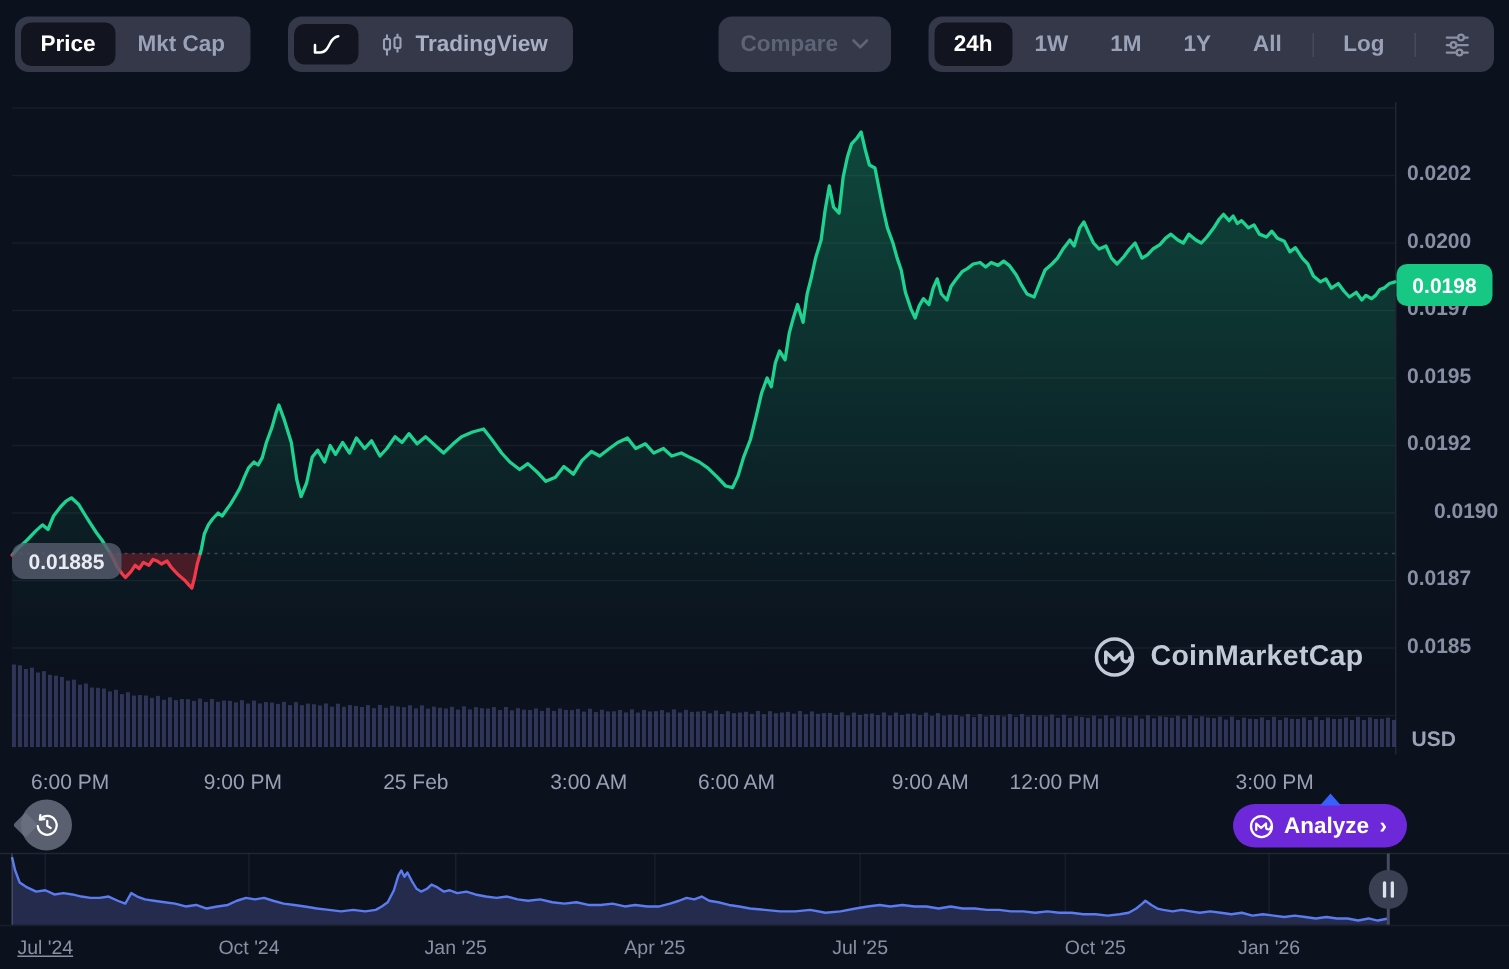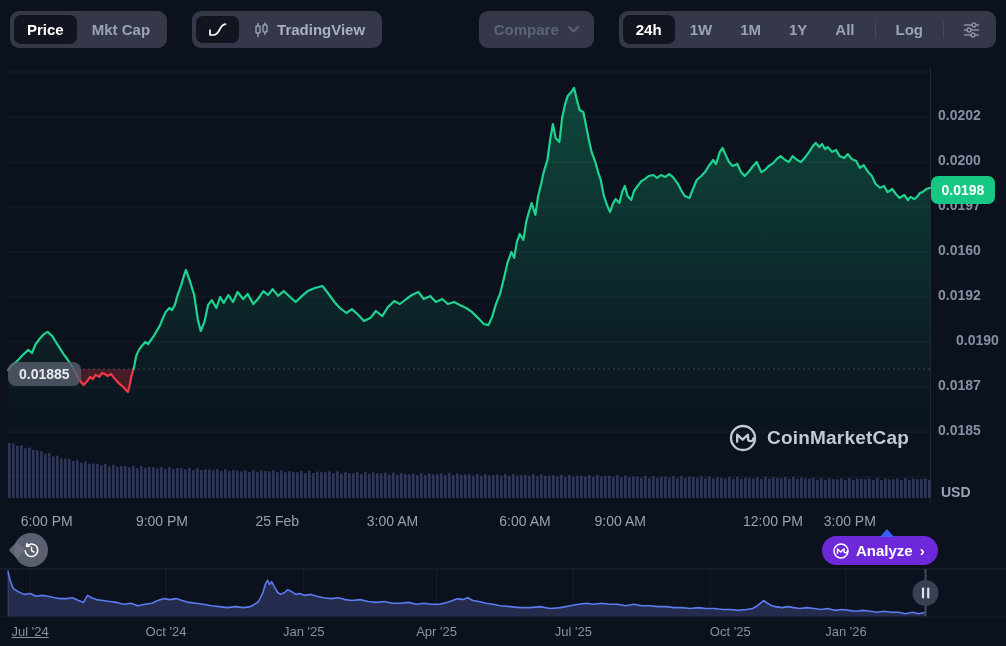--- a/index.html
+++ b/index.html
@@ -384,34 +384,34 @@
           </svg>
         </button>
       </div>
     </div>
   </div>
 
   <div id="y-axis">
       <div class="ylab" style="top: 107px;">0.0202</div>
       <div class="ylab" style="top: 152px;">0.0200</div>
       <div class="ylab" style="top: 197px;">0.0197</div>
-      <div class="ylab" style="top: 242px;">0.0160</div>
+      <div class="ylab" style="top: 242px;">0.0195</div>
       <div class="ylab" style="top: 287px;">0.0192</div>
       <div class="ylab" style="top: 332px; margin-left: 18px;">0.0190</div>
       <div class="ylab" style="top: 377px;">0.0187</div>
       <div class="ylab" style="top: 422px;">0.0185</div>
     </div>
   <div id="x-axis">
       <div class="xlab" style="left: 46.724px; text-align: center;">6:00 PM</div>
       <div class="xlab" style="left: 161.974px;">9:00 PM</div>
       <div class="xlab" style="left: 277.224px;">25 Feb</div>
       <div class="xlab" style="left: 392.474px;">3:00 AM</div>
-      <div class="xlab" style="left: 525px;">6:00 AM</div>
+      <div class="xlab" style="left: 491px;">6:00 AM</div>
       <div class="xlab" style="left: 620.208px;">9:00 AM</div>
-      <div class="xlab" style="left: 773px;">12:00 PM</div>
+      <div class="xlab" style="left: 703px;">12:00 PM</div>
       <div class="xlab" style="left: 849.786px;">3:00 PM</div>
     </div>
   <div id="mini-axis">
       <div class="mlab" style="left: 30.18px; text-decoration: underline;">Jul '24</div>
       <div class="mlab" style="left: 165.99px;">Oct '24</div>
       <div class="mlab" style="left: 303.812px;">Jan '25</div>
       <div class="mlab" style="left: 436.604px;">Apr '25</div>
       <div class="mlab" style="left: 573.42px;">Jul '25</div>
       <div class="mlab" style="left: 710.236px; margin-left: 20px;">Oct '25</div>
       <div class="mlab" style="left: 846.046px;">Jan '26</div>

